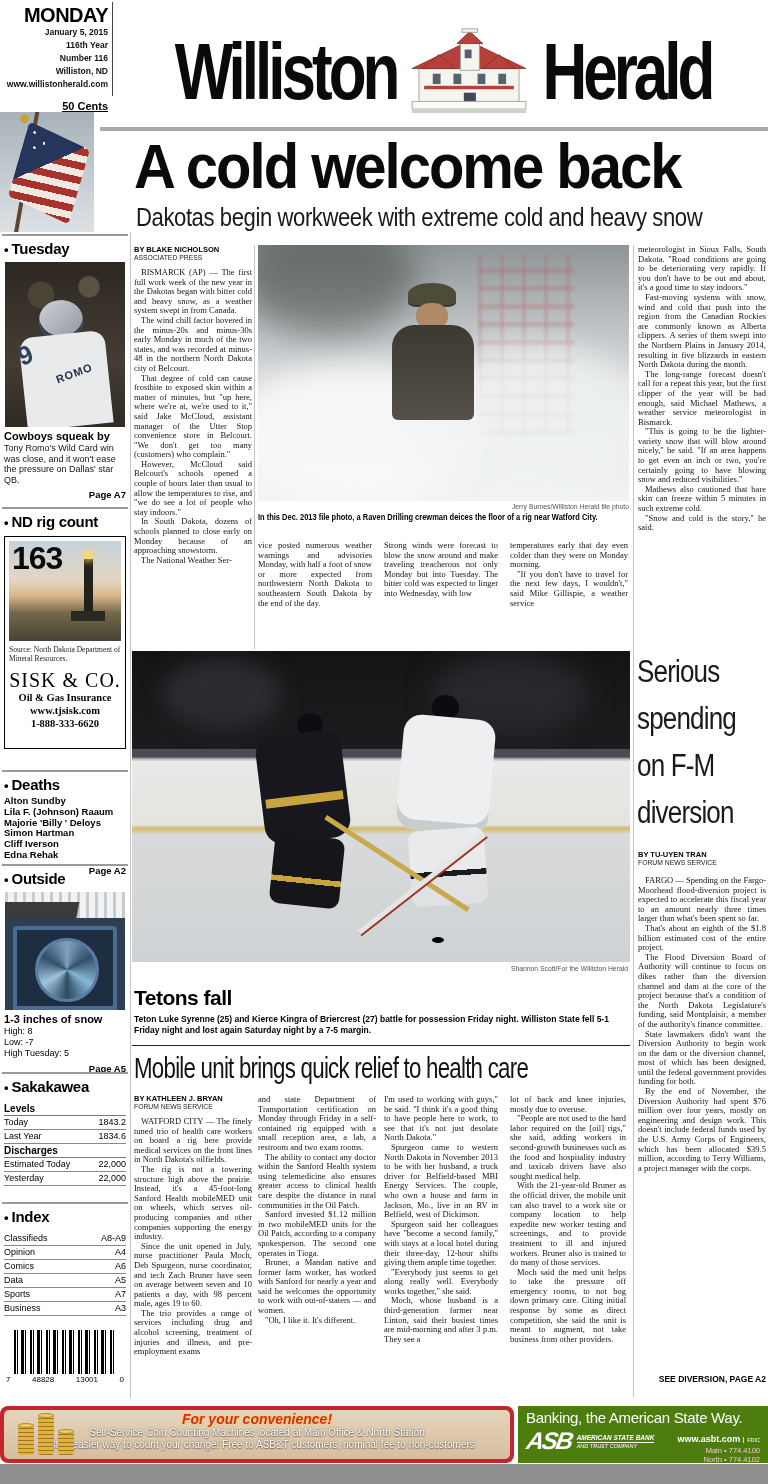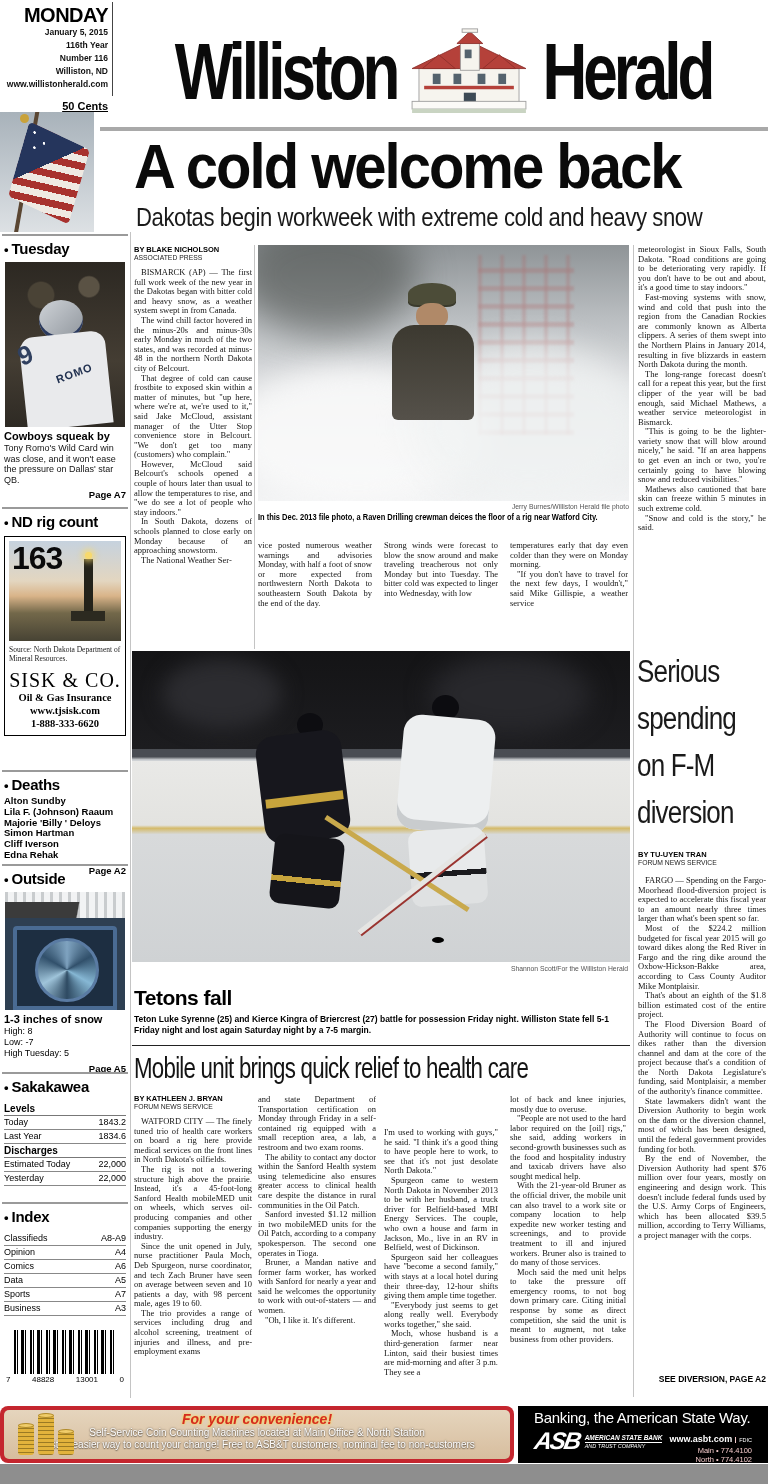--- a/index.html
+++ b/index.html
@@ -106,21 +106,21 @@
                linear-gradient(180deg,#2c2822,#443d33 60%,#2e2a24); }
   .romo-helmet { position:absolute; left:34px; top:38px; width:44px; height:40px; border-radius:50%;
                  background:linear-gradient(135deg,#cfd3d8,#8f959c); box-shadow:inset 0 -4px 0 #2b3a5e; }
   .romo-jersey { position:absolute; left:18px; top:72px; width:86px; height:93px; border-radius:14px 14px 0 0;
                  background:#e9eaec; transform:rotate(-6deg); }
   .romo-name { position:absolute; left:22px; top:34px; width:60px; text-align:center; transform:rotate(-14deg);
                font:bold 11px "Liberation Sans",sans-serif; color:#20304f; letter-spacing:1px; }
   .romo-num { position:absolute; left:-2px; top:2px; font:bold 26px "Liberation Sans",sans-serif; color:#30405f; transform:rotate(-14deg); }
 
   
-  .rig-box { border:1px solid #000; margin-top:3px; padding:4px 4px 5px; background:#fff; }
+  .rig-box { border:1px solid #000; margin-top:3px; padding:4px 4px 18px; background:#fff; }
   .rig-photo { position:relative; height:100px; overflow:hidden;
                background:linear-gradient(180deg,#c6d2de 0%,#e3d6c0 40%,#d9b489 55%,#73684a 72%,#474334 100%); }
   .rig-count { position:absolute; left:3px; top:0px; font:bold 32px/34px "Liberation Sans",sans-serif; color:#0a0a0a; letter-spacing:-1px; }
   .rig-derrick { position:absolute; right:28px; top:18px; width:9px; height:58px; background:#23221a; }
   .rig-derrick::before { content:""; position:absolute; left:1px; top:-7px; width:7px; height:7px; border-radius:50%;
                          background:#f7d96d; box-shadow:0 0 6px 3px rgba(247,217,109,.8); }
   .rig-base { position:absolute; right:16px; top:70px; width:34px; height:10px; background:#2c2a20; }
   .rig-source { font:7.5px/9px "Liberation Serif",serif; color:#222; margin:4px 0 6px; }
   .sisk-name { font:20px/22px "Liberation Serif",serif; text-align:center; letter-spacing:1px; }
   .sisk-line { font:bold 10.5px/13px "Liberation Serif",serif; text-align:center; }
@@ -179,21 +179,21 @@
   #hockey-caption { position:absolute; left:134px; top:1014px; width:494px; font:bold 8.5px/11px "Liberation Sans",sans-serif; }
   .mobile-rule { position:absolute; left:132px; top:1045px; width:498px; height:1px; background:#222; }
 
   
   #mobile-headline { position:absolute; left:134px; top:1051px; width:650px;
                      font:29px/34px "Liberation Sans",sans-serif; letter-spacing:-1px; color:#141414;
                      transform:scaleX(0.77); transform-origin:left top; }
   #mobile-byline { position:absolute; left:134px; top:1094px; width:118px; }
   #mobile-col1 { position:absolute; left:134px; top:1117px; width:118px; height:282px; }
   #mobile-col2 { position:absolute; left:258px; top:1095px; width:118px; height:305px; }
-  #mobile-col3 { position:absolute; left:384px; top:1095px; width:114px; height:305px;margin-top:33px; }
+  #mobile-col3 { position:absolute; left:384px; top:1095px; width:114px; height:305px; }
   #mobile-col4 { position:absolute; left:510px; top:1095px; width:116px; height:305px; }
 
   
   #div-headline { position:absolute; left:637px; top:648px; width:164px;
                   font:31px/47px "Liberation Sans",sans-serif; letter-spacing:-1px; color:#1a1a1a;
                   transform:scaleX(0.84); transform-origin:left top; }
   #div-headline span { display:block; }
   #div-byline { position:absolute; left:638px; top:850px; width:128px; }
   #div-body { position:absolute; left:638px; top:876px; width:128px; height:494px; }
   #div-see { position:absolute; left:638px; top:1374px; width:128px; text-align:right;
@@ -204,21 +204,21 @@
                  border-radius:8px; padding:4px; }
   .bl-inner { position:relative; width:100%; height:100%; border-radius:5px; overflow:hidden;
               background:linear-gradient(180deg,#e5d5bd,#d7bd9e); text-align:center; padding-top:2px; }
   .bl-title { font:bold italic 14px/15px "Liberation Sans",sans-serif; color:#d42b22;
               text-shadow:0 0 3px #ffd34d, 0 0 1px #ffd34d;text-align:center; }
   .bl-line { font:10px/12px "Liberation Sans",sans-serif; color:#fdfdfd;
              text-shadow:0 0 2px rgba(90,80,70,.95), 0 1px 1px rgba(90,80,70,.7); }
   .coin-stack { position:absolute; bottom:4px; border-radius:3px;
                 background:repeating-linear-gradient(180deg,#e2b33c 0 3px,#9a7a23 3px 4px); }
   .coin-top { position:absolute; width:100%; height:5px; top:-2px; border-radius:50%; background:#f0cd6a; border:1px solid #b08a2a; }
-  .banner-right { position:absolute; left:518px; top:1406px; width:250px; height:57px; background:#000000; padding:3px 16px; }
+  .banner-right { position:absolute; left:518px; top:1406px; width:250px; height:57px; background:#4d7c0f; padding:3px 8px; }
   .br-tagline { font:15px/17px "Liberation Sans",sans-serif; color:#fff; letter-spacing:-0.3px; }
   .br-row { display:flex; margin-top:2px; }
   .br-logo { font:bold italic 24px/26px "Liberation Sans",sans-serif; color:#fff; transform:skewX(-10deg); letter-spacing:-2px; }
   .br-bank { margin-left:6px; margin-top:6px; }
   .br-bank-name { font:bold italic 6.5px/7px "Liberation Sans",sans-serif; color:#fff; border-bottom:1px solid #fff; padding-bottom:1px; }
   .br-bank-sub { font:italic 5.5px/7px "Liberation Sans",sans-serif; color:#fff; }
   .br-contact { margin-left:auto; text-align:right; }
   .br-web { font:bold 9px/10px "Liberation Sans",sans-serif; color:#fff; }
   .br-fdic { font:5.5px/7px "Liberation Sans",sans-serif; color:#fff; border-left:1px solid #f3c9c9; padding-left:3px; margin-left:3px; }
   .br-phone { font:7.5px/9px "Liberation Sans",sans-serif; color:#f3c9c9; }
@@ -503,21 +503,20 @@
     <span>spending</span>
     <span>on F-M</span>
     <span>diversion</span>
   </div>
   <div id="div-byline">
     <div class="byl">BY TU-UYEN TRAN</div>
     <div class="byl-org">FORUM NEWS SERVICE</div>
   </div>
   <div id="div-body" class="body">
       <p>FARGO — Spending on the Fargo-Moorhead flood-diversion project is expected to accelerate this fiscal year to an amount nearly three times larger than what's been spent so far.</p>
-      <p>Most of the $224.2 million budgeted for fiscal year 2015 will go toward dikes along the Red River in Fargo and the ring dike around the Oxbow-Hickson-Bakke area, according to Cass County Auditor Mike Montplaisir.</p>
       <p>That's about an eighth of the $1.8 billion estimated cost of the entire project.</p>
       <p>The Flood Diversion Board of Authority will continue to focus on dikes rather than the diversion channel and dam at the core of the project because that's a condition of the North Dakota Legislature's funding, said Montplaisir, a member of the authority's finance committee.</p>
       <p>State lawmakers didn't want the Diversion Authority to begin work on the dam or the diversion channel, most of which has been designed, until the federal government provides funding for both.</p>
       <p>By the end of November, the Diversion Authority had spent $76 million over four years, mostly on engineering and design work. This doesn't include federal funds used by the U.S. Army Corps of Engineers, which has been allocated $39.5 million, according to Terry Williams, a project manager with the corps.</p>
     </div>
   <div id="div-see">SEE DIVERSION, PAGE A2</div>
 
   <div class="banner-left">
     <div class="bl-inner">
       <div class="coin-stack" style="left:14px; width:16px; height:30px;">

